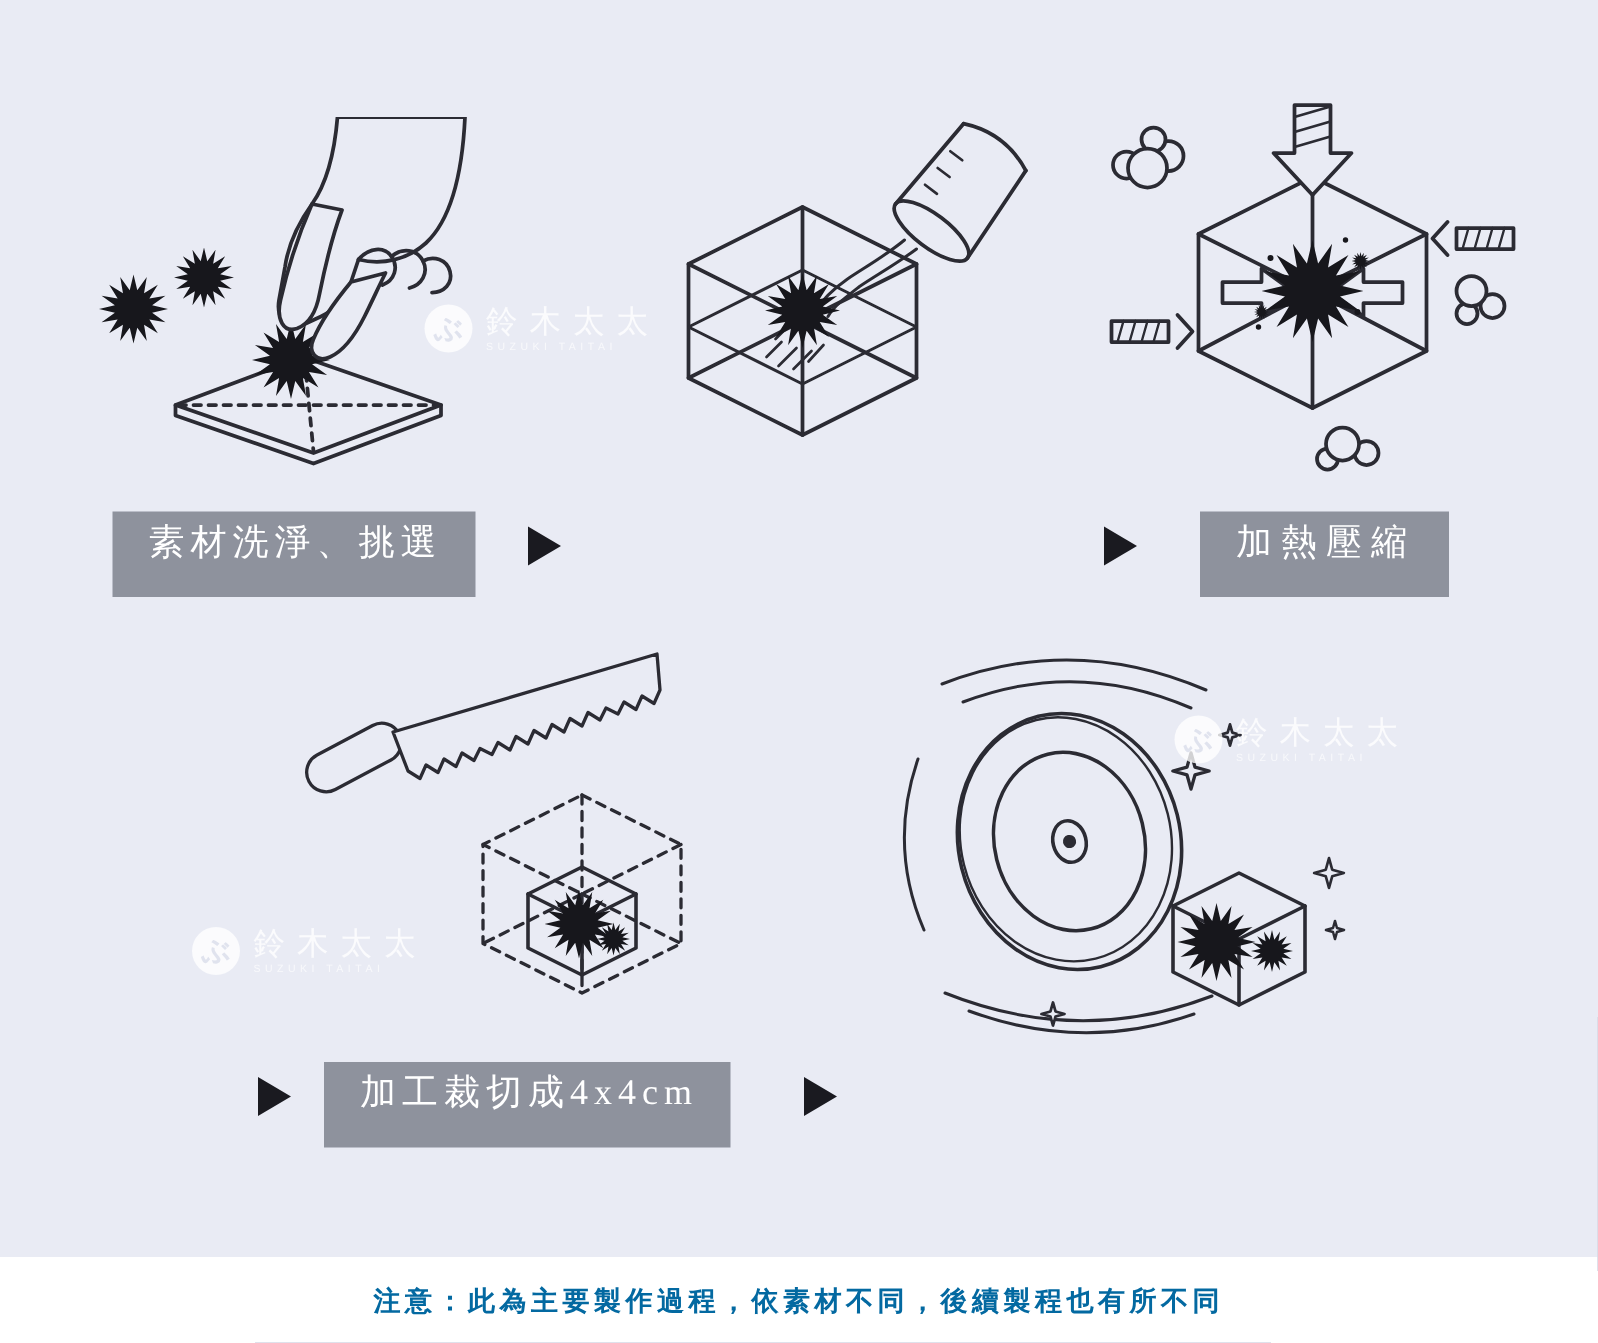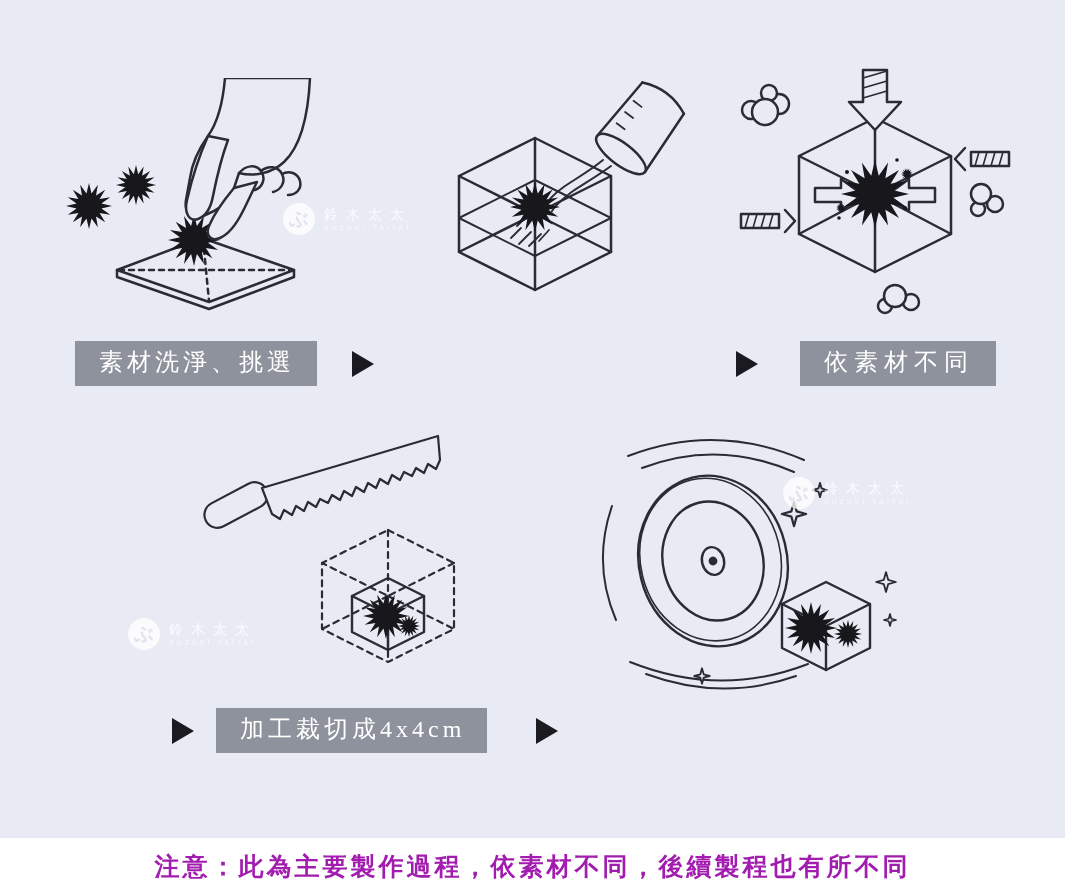--- a/index.html
+++ b/index.html
@@ -5,46 +5,46 @@
   html,body { margin:0; padding:0; background:#cfd3e0; }
   .stage {
     position:relative; width:1065px; height:895px; margin:0 auto;
     background:#e9ebf4; overflow:hidden;
     font-family:"Liberation Serif", serif;
   }
   .illus { position:absolute; }
   .step-label {
     position:absolute; background:#8e929d; color:#ffffff;
     font-size:24px; letter-spacing:4px; font-weight:400;
-    padding:9px 22px 11px 24px; white-space:nowrap; line-height:1.05;text-align:center;
+    padding:9px 22px 23px 24px; white-space:nowrap; line-height:1.05;text-align:center;
   }
   .flow-arrow {
     position:absolute; width:0; height:0;
     border-top:13px solid transparent; border-bottom:13px solid transparent;
     border-left:22px solid #1a1a20;
   }
   .footer-bar {
     position:absolute; left:0; right:0; bottom:0; height:57px;
     background:#ffffff; display:flex; align-items:center; justify-content:center;
   }
   .footer-note {
-    color:#a21caf; font-size:25px; font-weight:700; letter-spacing:3px; white-space:nowrap;
+    color:#0369a1; font-size:18px; font-weight:700; letter-spacing:3px; white-space:nowrap;
   }
   .watermark {
     position:absolute; display:flex; align-items:center; gap:9px; opacity:.85;
     pointer-events:none;
   }
   .wm-badge {
     width:32px; height:32px; border-radius:50%;
     background:rgba(255,255,255,.92); color:#dfe2ee;
     display:flex; align-items:center; justify-content:center;
     font-size:19px; font-weight:700;
   }
   .wm-col { display:flex; flex-direction:column; }
-  .wm-brand { color:rgba(255,255,255,.95); font-size:14px; letter-spacing:8px; line-height:1.1; white-space:nowrap; }
+  .wm-brand { color:rgba(255,255,255,.95); font-size:21px; letter-spacing:8px; line-height:1.1; white-space:nowrap; }
   .wm-sub { color:rgba(255,255,255,.8); font-size:7px; letter-spacing:3px; margin-top:2px; font-family:"Liberation Sans", sans-serif; }
   svg { display:block; }
 </style>
 </head>
 <body>
 
 <div class="stage">
 
   <svg width="0" height="0" style="position:absolute" aria-hidden="true">
     <defs>
@@ -221,21 +221,21 @@
       </g>
     </svg>
   </div>
 
   <div class="step-label" style="left:75px; top:341px;">
     <span>素材洗淨、挑選</span>
   </div>
   <span class="flow-arrow" style="left:352px; top:351px;"></span>
   <span class="flow-arrow" style="left:736px; top:351px;"></span>
   <div class="step-label" style="left:800px; top:341px; letter-spacing:6px;">
-    <span>依素材不同</span>
+    <span>加熱壓縮</span>
   </div>
 
   <span class="flow-arrow" style="left:172px; top:718px;"></span>
   <div class="step-label" style="left:216px; top:708px;">
     <span>加工裁切成4x4cm</span>
   </div>
   <span class="flow-arrow" style="left:536px; top:718px;"></span>
 
   <div class="watermark" style="left:283px; top:203px;">
     <span class="wm-badge">ぶ</span>

